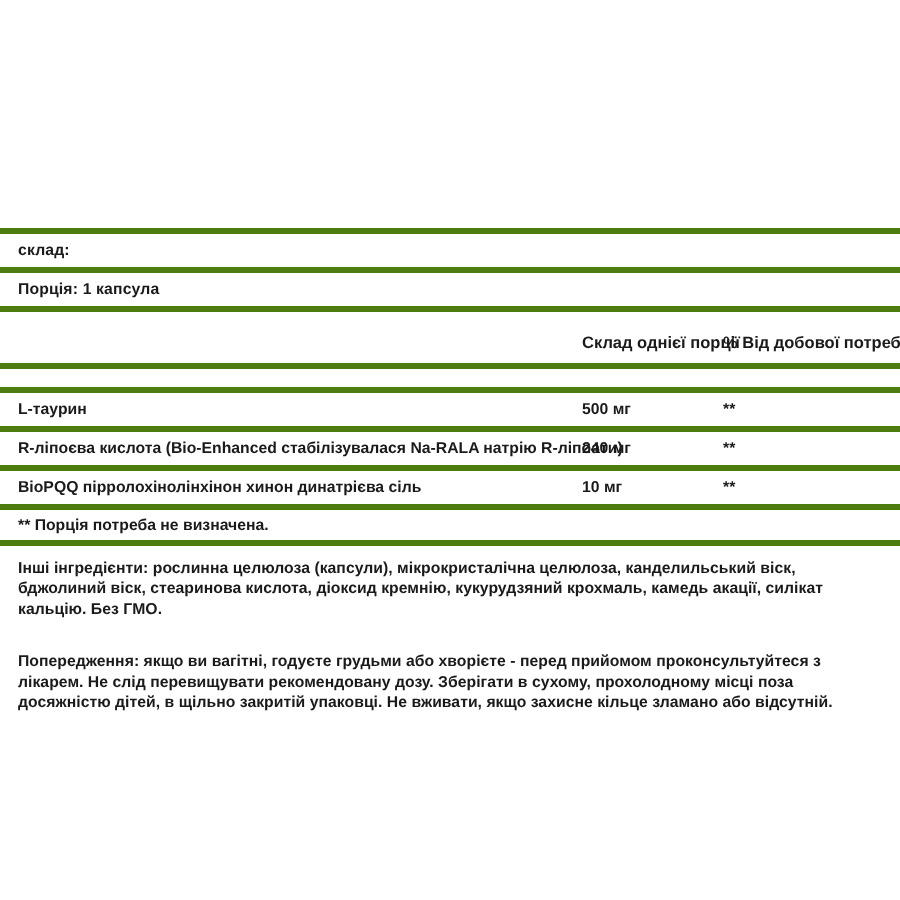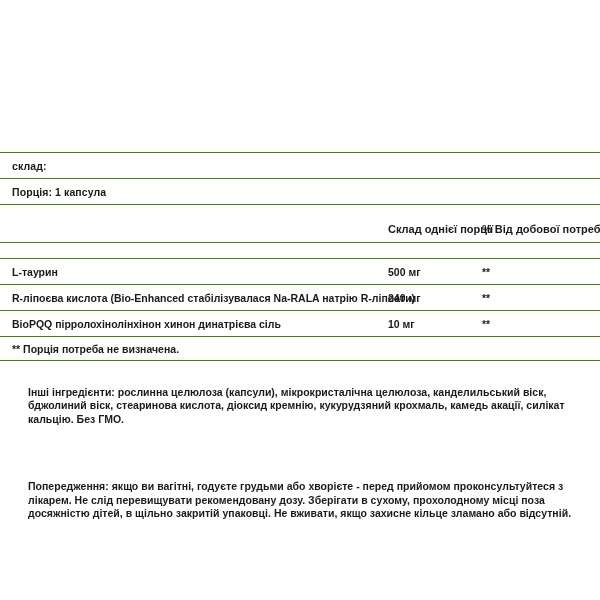--- a/index.html
+++ b/index.html
@@ -25,21 +25,21 @@
 
   .facts-block {
     position: absolute;
     left: 0;
     top: 152px;
     width: 600px;
     box-sizing: border-box;
   }
 
   .rule-row {
-    border-top: 1px solid #4d7c0f;
+    border-top: 4px solid #4d7c0f;
     box-sizing: border-box;
   }
 
   .pad-row {
     padding: 0 12px;
     box-sizing: border-box;
     display: flex;
     align-items: center;
   }
 
@@ -125,21 +125,21 @@
   .paragraph-block {
     padding: 0 12px;
     box-sizing: border-box;
   }
 
   .para {
     font-size: 10.5px;
     font-weight: bold;
     line-height: 13.4px;
     color: #1a1a1a;
-    margin: 16px;
+    margin: 0;
     letter-spacing: 0.02px;
   }
 
   .para-other {
     padding-top: 9px;
   }
 
   .para-warning {
     padding-top: 22px;
   }

